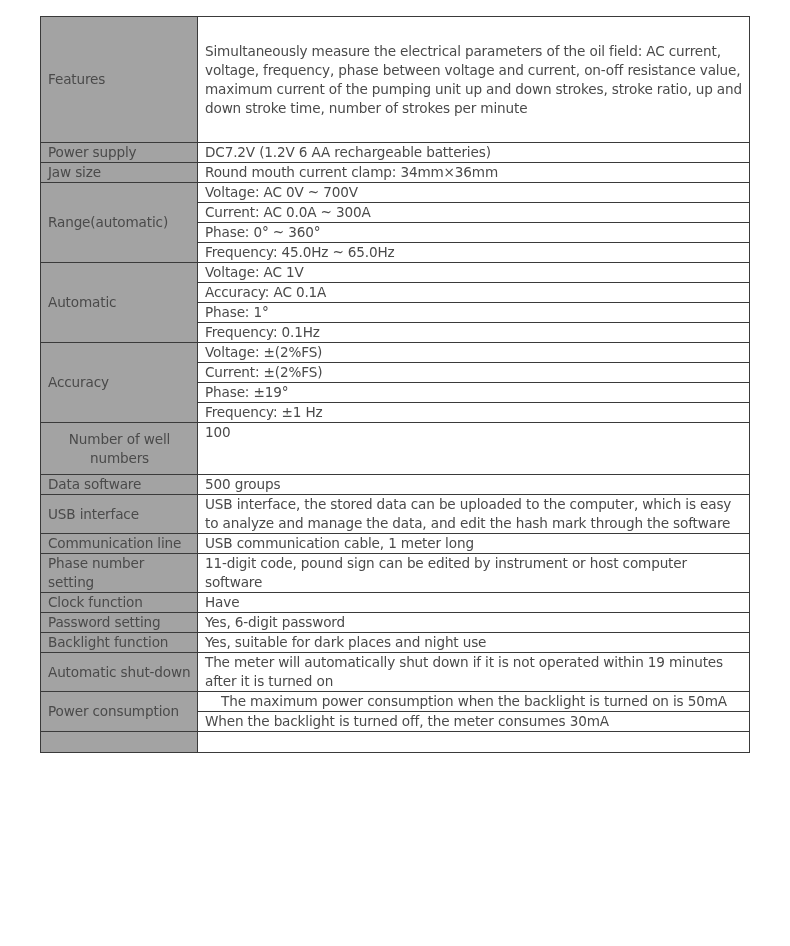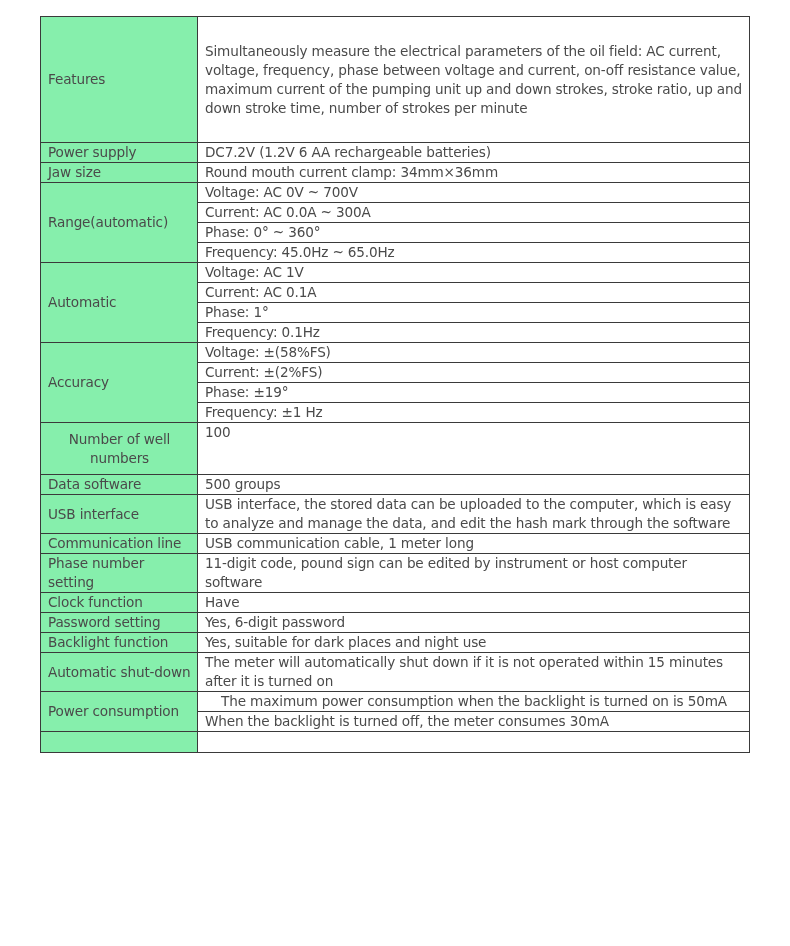--- a/index.html
+++ b/index.html
@@ -29,21 +29,21 @@
     .spec-table col.c-value { width: 552px; }
     .spec-table td {
       border: 1.5px solid #3a3a3a;
       padding: 0 6px 0 7px;
       line-height: 19px;
       vertical-align: middle;
       white-space: normal;
       word-wrap: break-word;
     }
     .spec-table td.label {
-      background: #86efac;
+      background: #a3a3a3;
     }
     .spec-table td.value {
       background: #ffffff;
     }
     .spec-table tr.cut td {
       height: 20px;
     }
   </style>
 </head>
 <body>
@@ -82,32 +82,32 @@
     </tr>
     <tr>
       <td class="value">Frequency: 45.0Hz ~ 65.0Hz</td>
     </tr>
 
     <tr>
       <td class="label" rowspan="4">Automatic</td>
       <td class="value">Voltage: AC 1V</td>
     </tr>
     <tr>
-      <td class="value">Current: AC 0.1A</td>
+      <td class="value">Accuracy: AC 0.1A</td>
     </tr>
     <tr>
       <td class="value">Phase: 1°</td>
     </tr>
     <tr>
       <td class="value">Frequency: 0.1Hz</td>
     </tr>
 
     <tr>
       <td class="label" rowspan="4">Accuracy</td>
-      <td class="value">Voltage: ±(58%FS)</td>
+      <td class="value">Voltage: ±(2%FS)</td>
     </tr>
     <tr>
       <td class="value">Current: ±(2%FS)</td>
     </tr>
     <tr>
       <td class="value">Phase: ±19°</td>
     </tr>
     <tr>
       <td class="value">Frequency: ±1 Hz</td>
     </tr>
@@ -147,21 +147,21 @@
       <td class="value">Yes, 6-digit password</td>
     </tr>
 
     <tr>
       <td class="label">Backlight function</td>
       <td class="value">Yes, suitable for dark places and night use</td>
     </tr>
 
     <tr>
       <td class="label">Automatic shut-down</td>
-      <td class="value">The meter will automatically shut down if it is not operated within 15 minutes after it is turned on</td>
+      <td class="value">The meter will automatically shut down if it is not operated within 19 minutes after it is turned on</td>
     </tr>
 
     <tr>
       <td class="label" rowspan="2">Power consumption</td>
       <td class="value" style="white-space:nowrap;text-align:center;">The maximum power consumption when the backlight is turned on is 50mA</td>
     </tr>
     <tr>
       <td class="value">When the backlight is turned off, the meter consumes 30mA</td>
     </tr>
 

